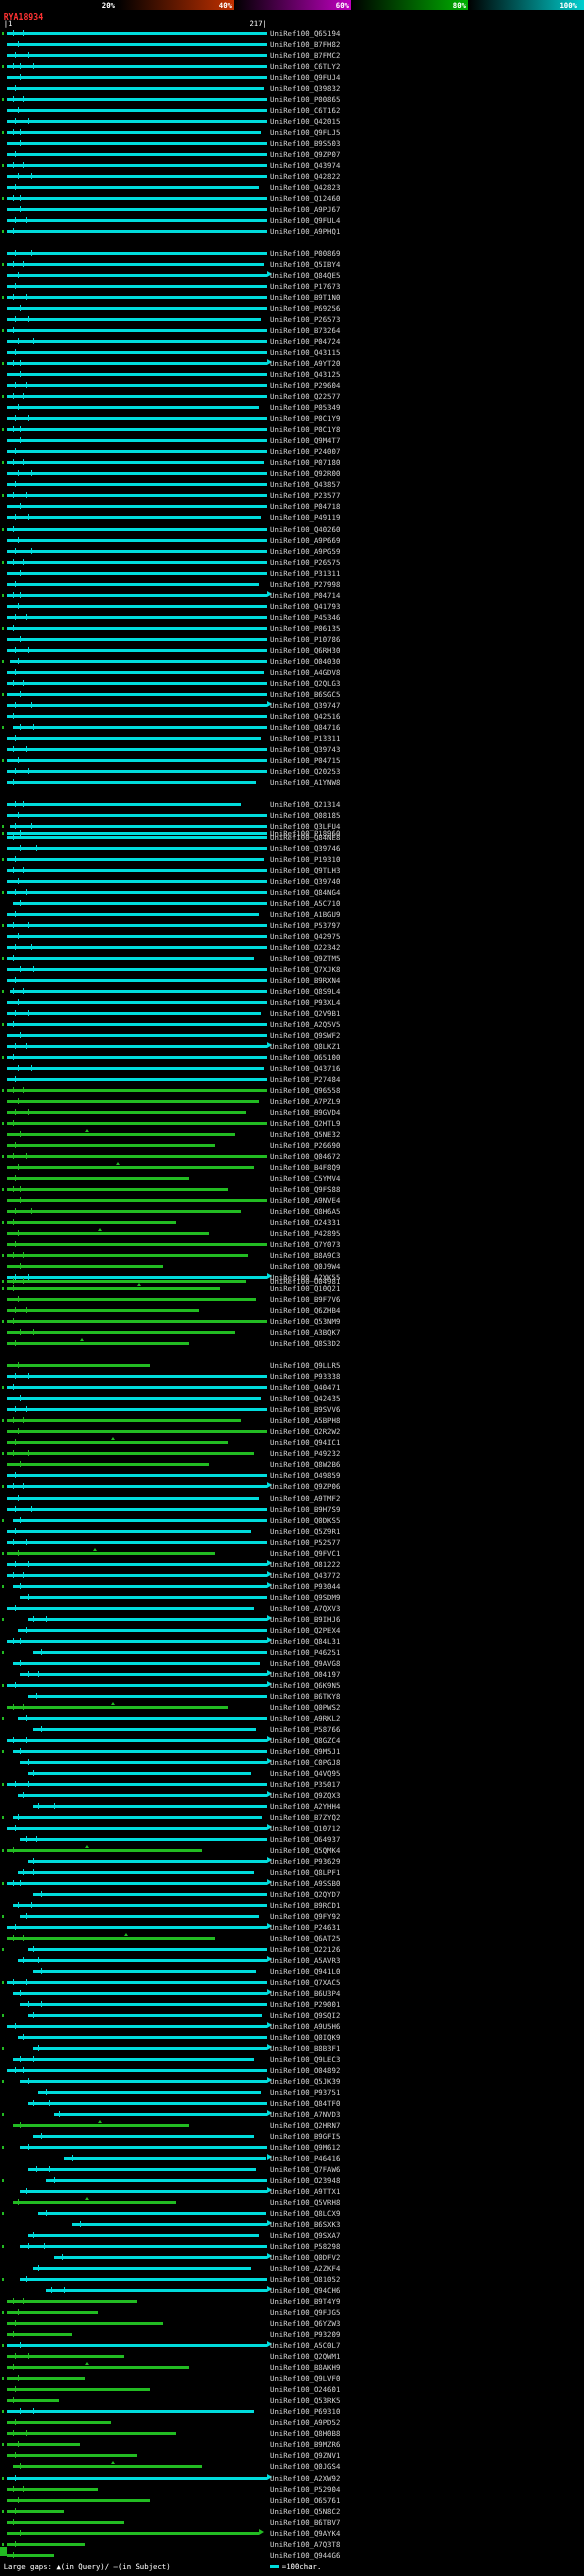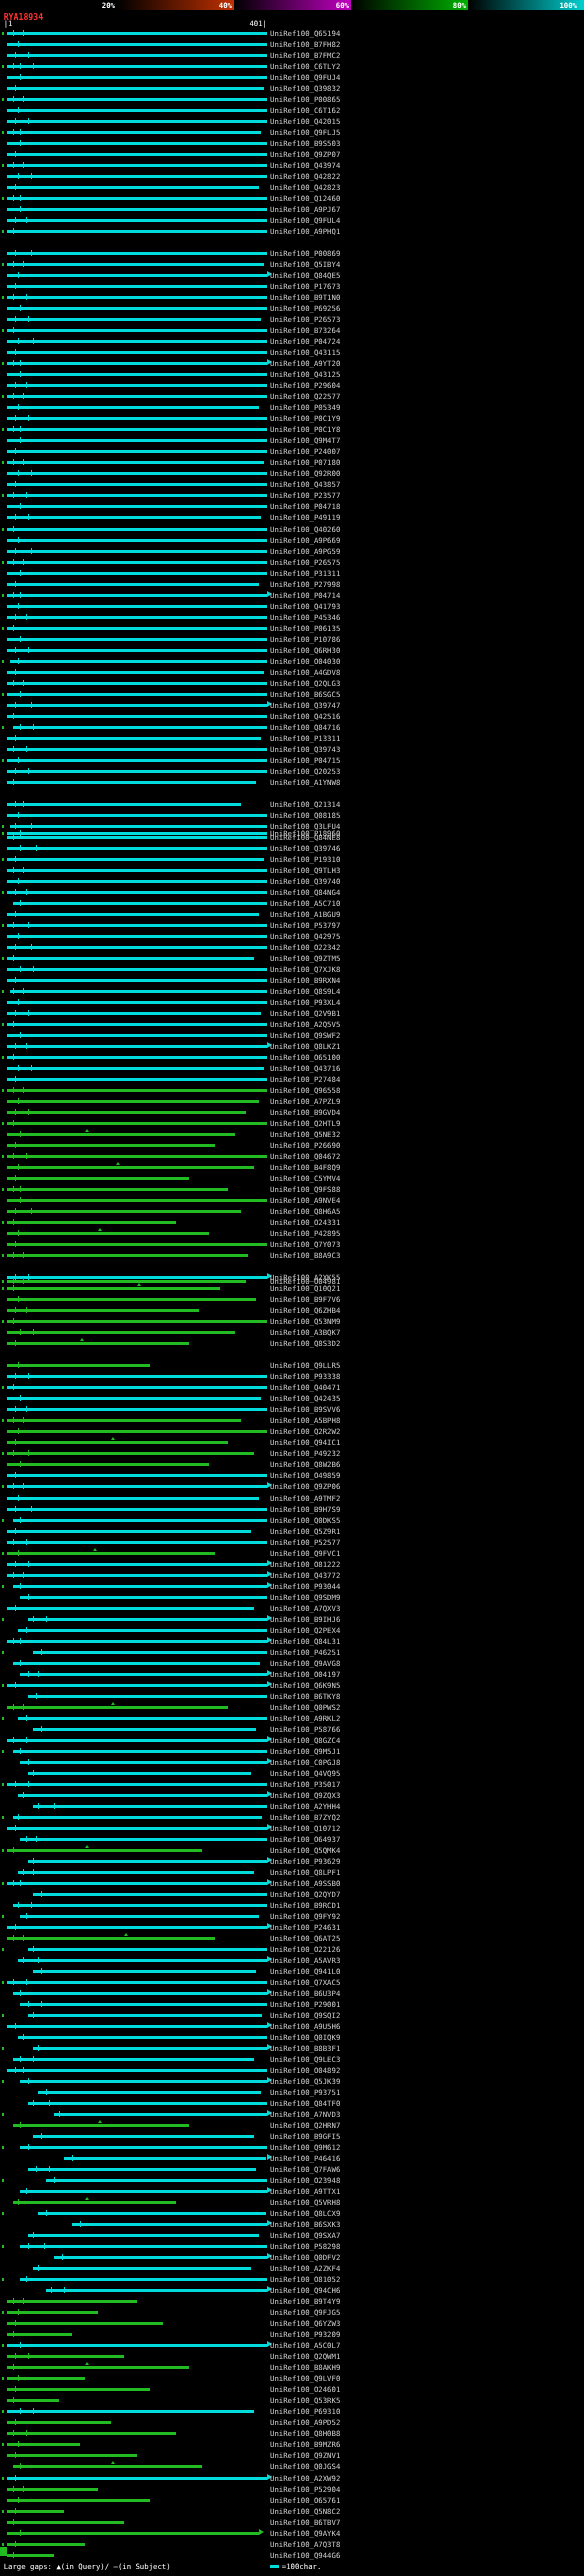--- a/index.html
+++ b/index.html
@@ -54,21 +54,21 @@
     <span class="klab k1">40%</span>
     <span class="klab k2">60%</span>
     <span class="klab k3">80%</span>
     <span class="klab k4">100%</span>
   </div>
 
   <div class="title">RYA18934</div>
 
   <div class="ruler">
     <span class="rl">|1</span>
-    <span class="rr">401|</span>
+    <span class="rr">217|</span>
   </div>
 
   <div class="rows">
       <div class="row" style="top: 0px;">
         <i class="dot"></i>
         <b class="bar" style="left: 7.3px; width: 260px; background: rgb(0, 220, 220);"></b>
         <i class="tick" style="left: 12.5px; background: rgb(0, 220, 220);"></i>
         <i class="tick" style="left: 23px; background: rgb(0, 220, 220);"></i>
         <span class="lab">UniRef100_Q65194</span>
       </div>
@@ -711,20 +711,25 @@
         <b class="bar" style="left: 7.3px; width: 260px; background: rgb(34, 187, 34);"></b>
         <i class="tick" style="left: 15px; background: rgb(34, 187, 34);"></i>
         <span class="lab">UniRef100_Q7Y073</span>
       </div>
       <div class="row" style="top: 1222px;">
         <i class="dot"></i>
         <b class="bar" style="left: 7.3px; width: 241px; background: rgb(34, 187, 34);"></b>
         <i class="tick" style="left: 12.5px; background: rgb(34, 187, 34);"></i>
         <i class="tick" style="left: 23px; background: rgb(34, 187, 34);"></i>
         <span class="lab">UniRef100_B8A9C3</span>
+      </div>
+      <div class="row" style="top: 1233px;">
+        <b class="bar" style="left: 7.3px; width: 156px; background: rgb(34, 187, 34);"></b>
+        <i class="tick" style="left: 20px; background: rgb(34, 187, 34);"></i>
+        <span class="lab">UniRef100_Q0J9W4</span>
       </div>
       <div class="row" style="top: 1244px;">
         <b class="bar" style="left: 7.3px; width: 260px; background: rgb(0, 220, 220);"></b>
         <i class="tick" style="left: 15px; background: rgb(0, 220, 220);"></i>
         <i class="tick" style="left: 28px; background: rgb(0, 220, 220);"></i>
         <i class="arrow" style="left: 267px; border-left-color: rgb(0, 220, 220);"></i>
         <span class="lab">UniRef100_A2XK55</span>
       </div>
       <div class="row" style="top: 1255px;">
         <i class="dot"></i>

